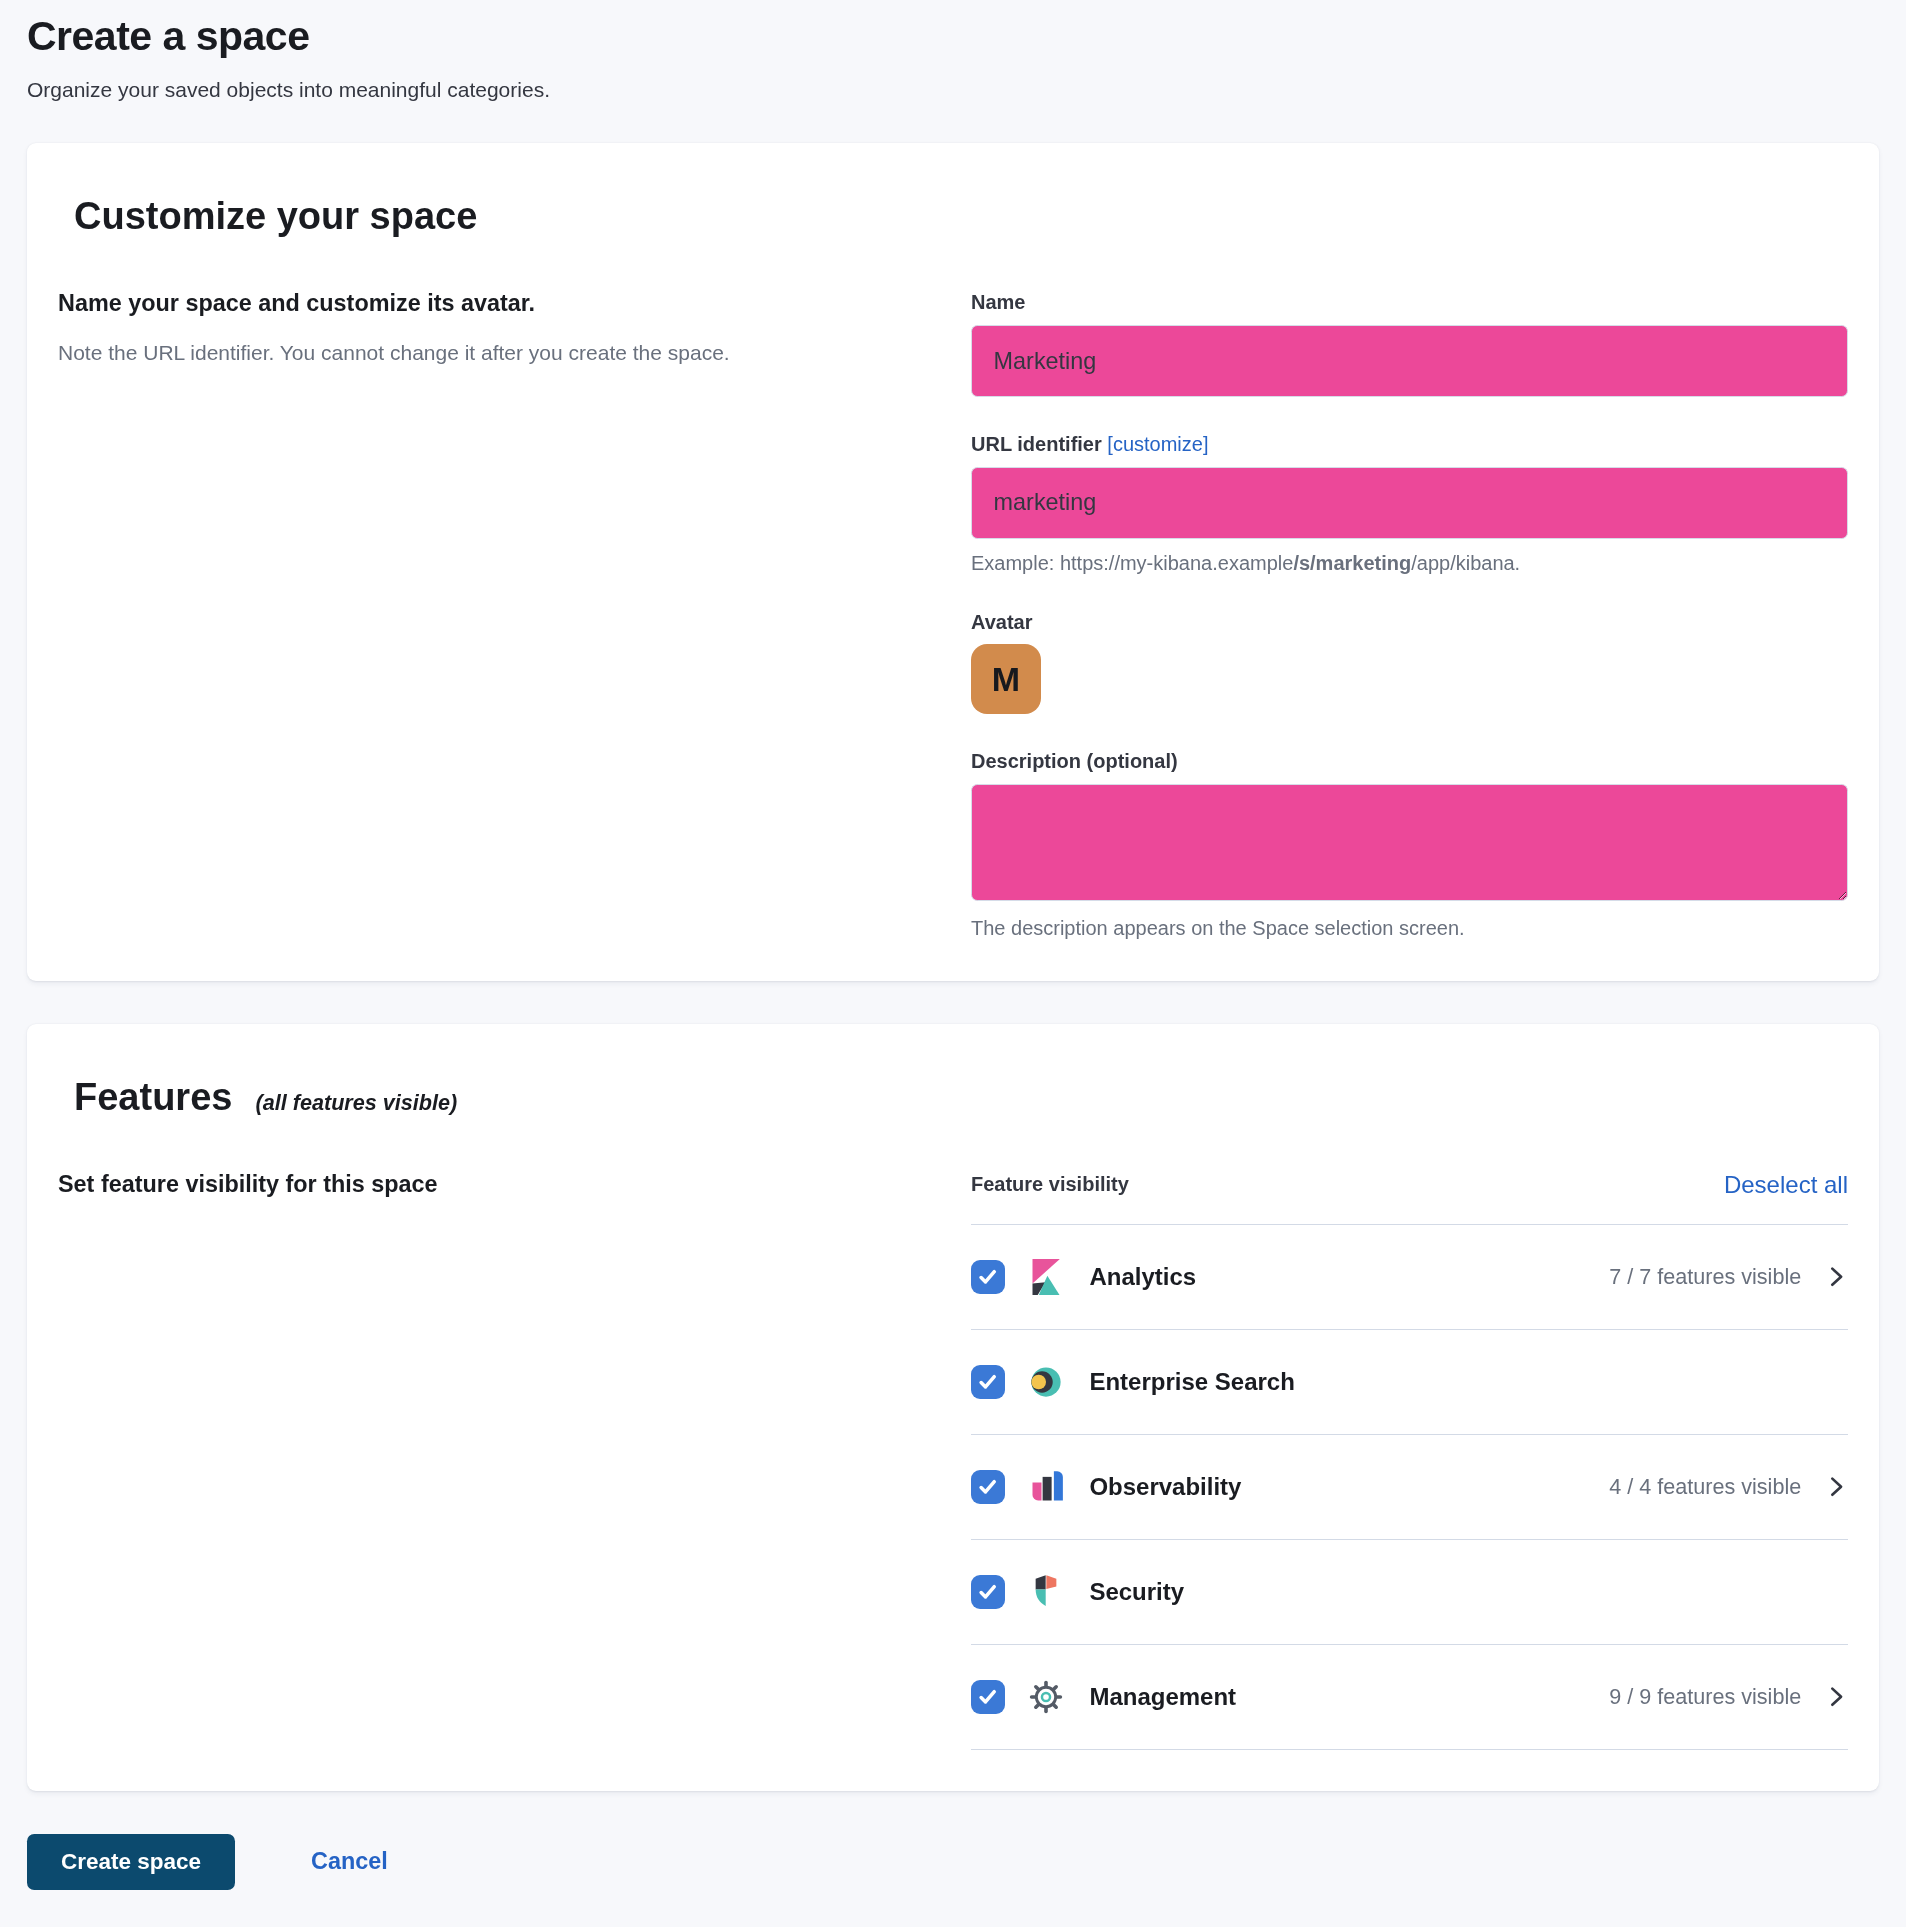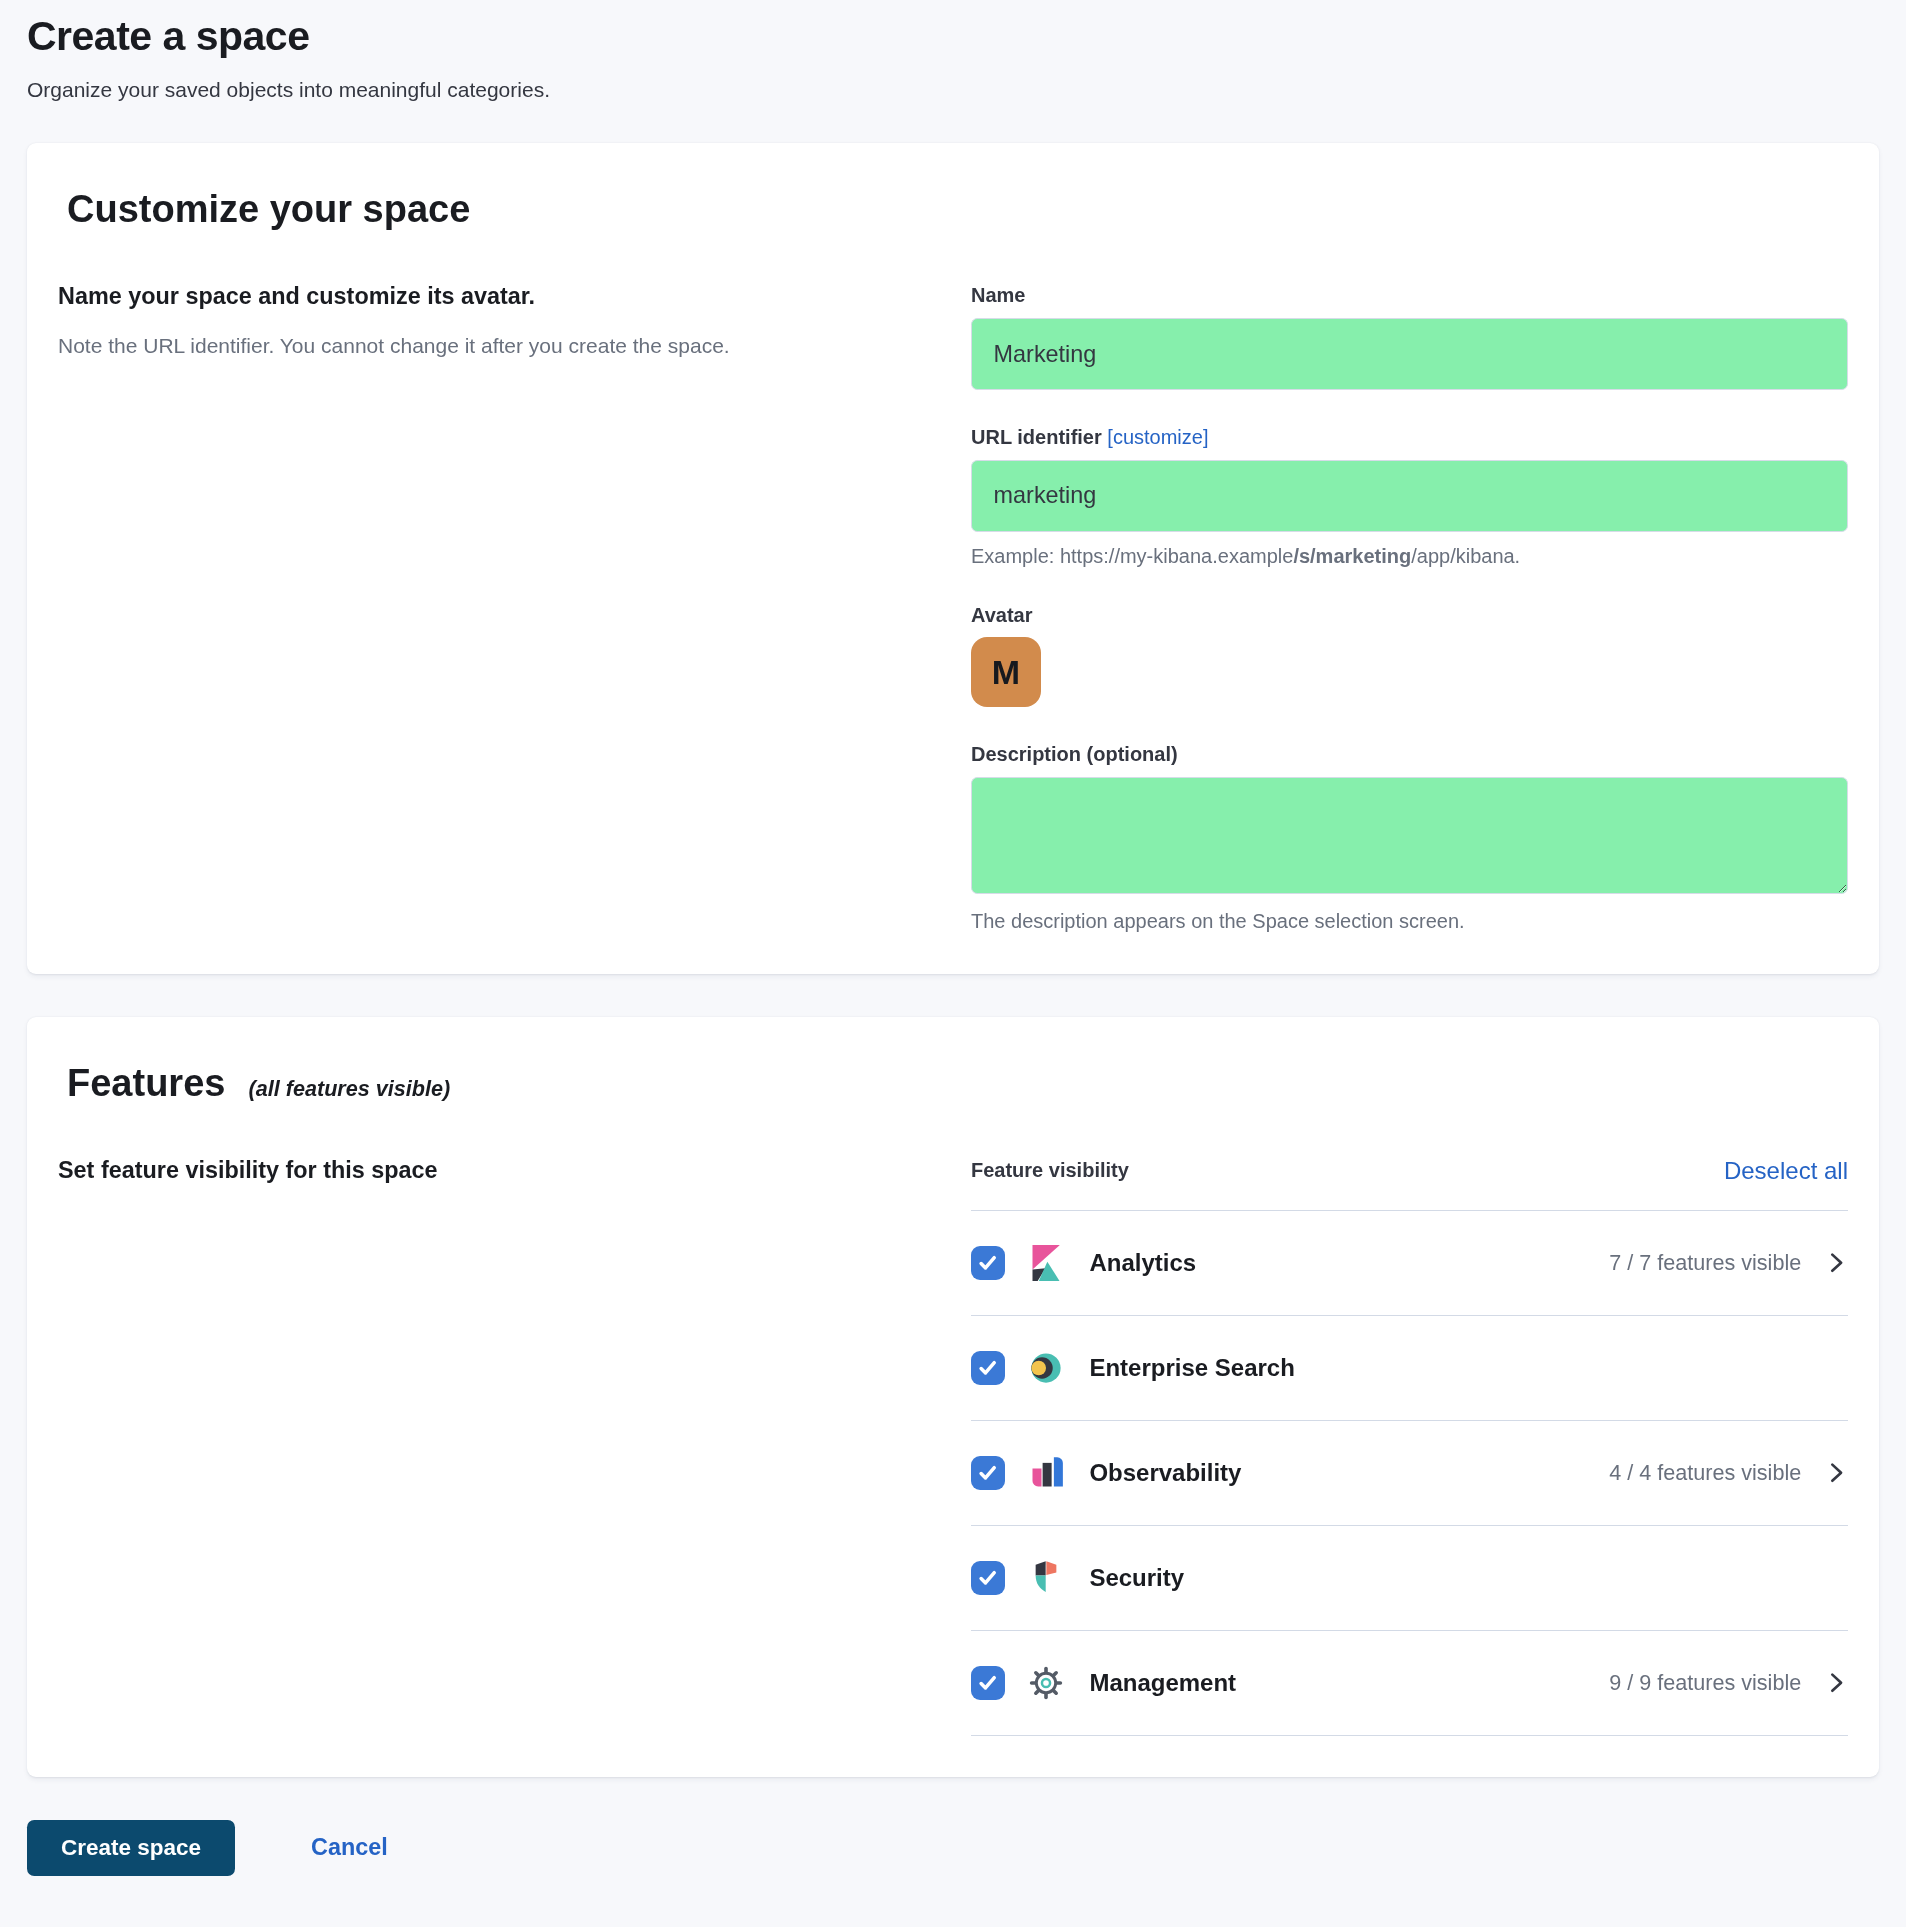--- a/index.html
+++ b/index.html
@@ -19,41 +19,41 @@
   }
   .page-subtitle { font-size: 21px; color: #343741; margin: 0 0 41px 0; }
 
   .panel {
     background: #ffffff;
     border-radius: 9px;
     box-shadow: 0 2.7px 5.4px rgba(40,50,80,0.06), 0 0.9px 1.8px rgba(40,50,80,0.08);
     padding: 36px 31px 41px 31px;
     margin-bottom: 43px;
   }
-  .panel-title { font-size: 38px; font-weight: 700; color: #1a1c21; margin: 9px; }
+  .panel-title { font-size: 38px; font-weight: 700; color: #1a1c21; margin: 16px; }
   .panel-title .title-note {
     font-size: 21.6px; font-style: italic; font-weight: 600; color: #1a1c21;
     margin-left: 12.6px; letter-spacing: 0;
   }
 
   .split { display: flex; gap: 36px; margin-top: 52px; justify-content: center; }
   .col { flex: 1; min-width: 0; }
 
   .col-heading { font-size: 23.4px; font-weight: 700; color: #1a1c21; margin: 0 0 21.6px 0; }
   .col-desc { font-size: 21px; color: #69707d; margin: 0; line-height: 1.45; }
 
   .field { margin-top: 36px; }
   .field:first-child { margin-top: 1.8px; }
   .form-label { font-size: 20px; font-weight: 700; color: #343741; margin-bottom: 10.8px; }
   .form-label .inline-link { font-weight: 400; }
   .link { color: #2563c5; text-decoration: none; cursor: pointer; }
 
   .text-input {
     width: 100%; height: 72px;
-    background: #86efac;
+    background: #ec4899;
     border: 0.9px solid #d6dce8;
     border-radius: 6.3px;
     padding: 0 21.6px;
     font-size: 23.4px; color: #343741;
     font-family: "Liberation Sans", sans-serif;
   }
   textarea.text-input {
     height: 117px; padding: 16px 21.6px; resize: both; line-height: 1.4;
   }
   .help-text { font-size: 20px; color: #69707d; margin-top: 12.6px; }

